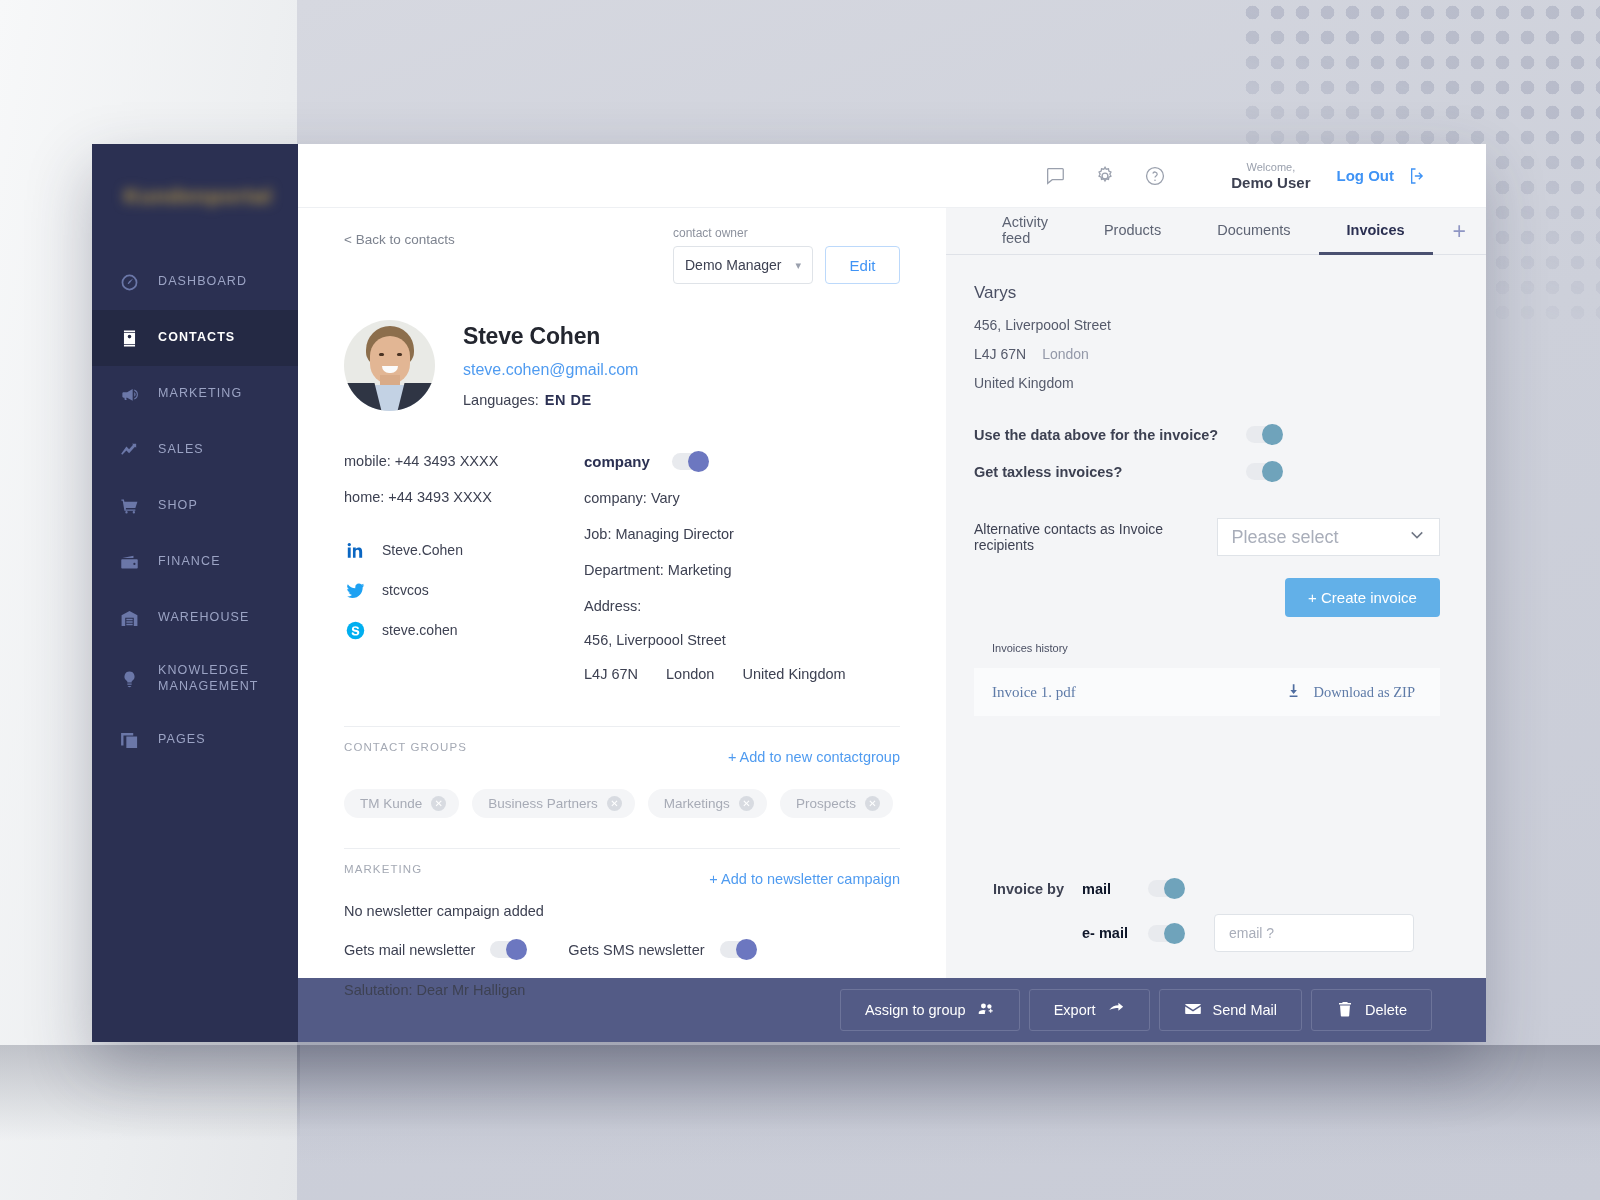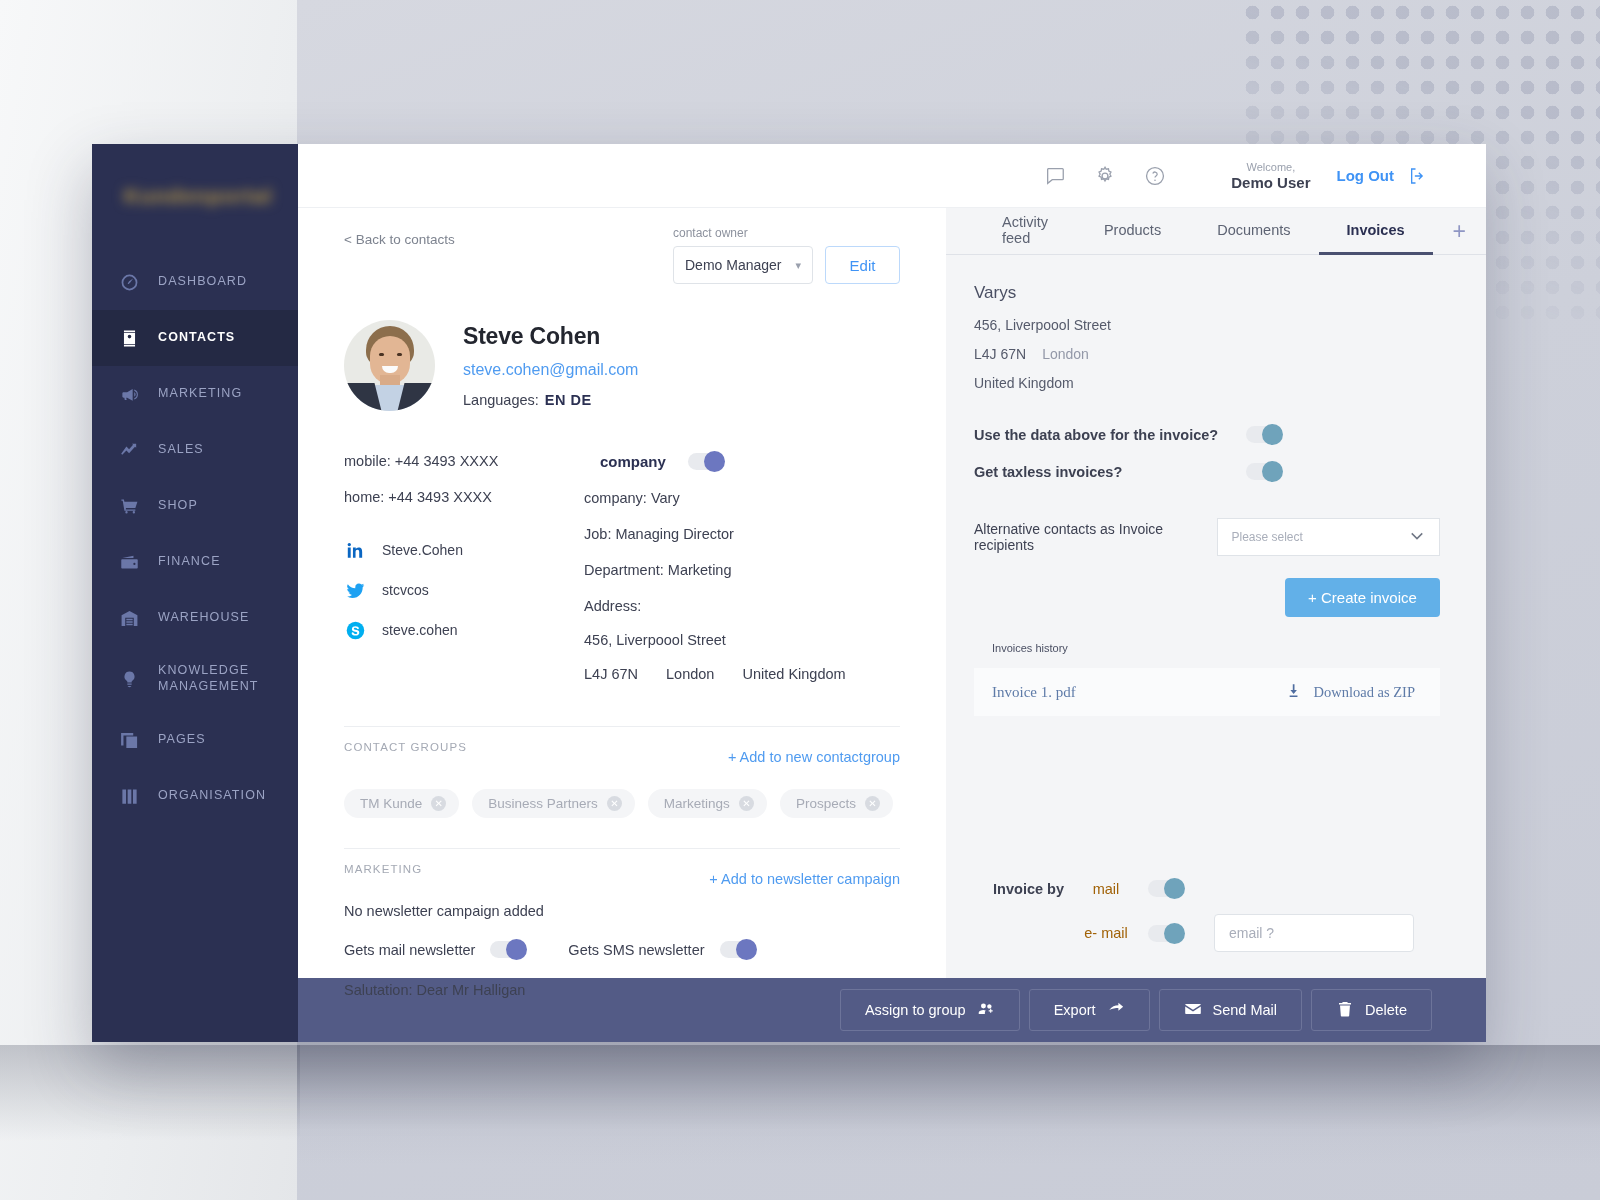--- a/index.html
+++ b/index.html
@@ -139,21 +139,21 @@
 
   .details { display: flex; margin-top: 42px; }
   .det-left { width: 232px; flex: 0 0 232px; }
   .det-right { flex: 1; padding-left: 8px; }
   .det-line { font-size: 14.5px; color: #3d4152; margin-bottom: 20px; }
   .det-line.tight { margin-bottom: 18px; }
   .social { display: flex; align-items: center; gap: 16px; margin-bottom: 18px; }
   .social-ico { width: 22px; height: 22px; flex: 0 0 22px; display: flex; align-items: center; justify-content: center; }
   .social-txt { font-size: 14px; color: #3d4152; }
 
-  .company-head { display: flex; align-items: center; gap: 22px; margin-bottom: 20px; margin-left: 16px; }
+  .company-head { display: flex; align-items: center; gap: 22px; margin-bottom: 20px; }
   .company-head .lbl { font-size: 15px; color: #2b3052; font-weight: 700; }
 
   .toggle { width: 36px; height: 17px; border-radius: 9px; background: #e8eaee; position: relative; cursor: pointer; flex: 0 0 36px; }
   .toggle .knob { position: absolute; right: -1px; top: -2px; width: 21px; height: 21px; border-radius: 50%; background: #6c77c0; }
   .toggle.teal .knob { background: #6fa3bb; }
 
   .divider { height: 1px; background: #eceef1; margin: 16px 0 0 0; }
 
   .sect-head { display: flex; flex-direction: column; padding-top: 14px; }
   .sect-title { font-size: 11.5px; letter-spacing: 1.1px; color: #a4a9b4; }
@@ -192,21 +192,21 @@
 
   .q-row { display: flex; align-items: center; margin-top: 22px; }
   .q-row .q { font-size: 14.5px; color: #3d4152; font-weight: 700; width: 272px; }
   .q-row + .q-row { margin-top: 20px; }
 
   .alt-row { display: flex; align-items: center; justify-content: space-between; margin-top: 38px; }
   .alt-label { font-size: 14px; color: #3d4152; }
   .sel {
     width: 230px; height: 38px; border: 1px solid #dfe3e8; border-radius: 0; background: #fff;
     display: flex; align-items: center; justify-content: space-between; padding: 0 13px;
-    font-size: 12px; color: #a9aeba; cursor: pointer;
+    font-size: 18px; color: #a9aeba; cursor: pointer;
   }
   .sel svg { stroke: #6f7684; fill: none; stroke-width: 2; }
 
   .create-row { display: flex; justify-content: flex-end; margin-top: 22px; }
   .create-btn {
     width: 155px; height: 39px; background: #62b0e8; color: #fff; border-radius: 4px;
     display: flex; align-items: center; justify-content: center; font-size: 15px; cursor: pointer;
   }
 
   .hist-title { font-size: 11px; color: #4a4f63; margin-top: 25px; margin-left: 18px; }
@@ -215,21 +215,21 @@
     justify-content: space-between; padding: 0 25px 0 18px; font-family: Liberation Serif, serif;
   }
   .hist-name { font-size: 15px; color: #5e7ba8; cursor: pointer; }
   .hist-dl { display: flex; align-items: center; gap: 11px; font-size: 14.5px; color: #5e7ba8; cursor: pointer; }
   .hist-dl svg { fill: #4f6da0; }
 
   .inv-by { margin-top: auto; padding-bottom: 26px; }
   .ib-row { display: flex; align-items: center; gap: 18px; }
   .ib-row + .ib-row { margin-top: 17px; }
   .ib-head { font-size: 14.5px; color: #3d4152; font-weight: 700; width: 90px; text-align: right; }
-  .ib-lbl { font-size: 14.5px; color: #a16207; font-weight: 400; width: 48px; text-align: center; }
+  .ib-lbl { font-size: 14.5px; color: #0f172a; font-weight: 700; width: 48px; text-align: left; }
   .email-input {
     width: 200px; height: 38px; border: 1px solid #dfe3e8; border-radius: 4px; background: #fff;
     font-size: 14px; color: #a9aeba; padding: 0 14px; margin-left: 12px;
     font-family: "Liberation Sans", sans-serif;
   }
   .email-input::placeholder { color: #a9aeba; }
 
   
   .actionbar {
     height: 64px; background: #535b86; display: flex; align-items: center;
@@ -333,28 +333,20 @@
 
       <div class="nav-item">
         <span class="ico">
           <svg viewBox="0 0 24 24" width="19" height="19">
               <path d="M7.4 2.6h9.3v3H4.4v12.7h-3V2.6h6zM8 7h13.6v14.4H8V7z"></path>
             </svg>
         </span>
         <span class="nav-label">PAGES</span>
       </div>
 
-      <div class="nav-item">
-        <span class="ico">
-          <svg viewBox="0 0 24 24" width="19" height="19">
-              <path d="M3 3h4.6v18H3V3zm.9 5.7h2.8v2H3.9v-2zM9.7 3h4.6v18H9.7V3zm.9 5.7h2.8v2h-2.8v-2zM16.4 3H21v18h-4.6V3zm.9 5.7h2.8v2h-2.8v-2z"></path>
-            </svg>
-        </span>
-        <span class="nav-label">ORGANISATION</span>
-      </div>
 
     </nav>
   </aside>
 
   <section class="main">
 
     <header class="topbar">
       <div class="topbar-icons">
         <span class="tb-ico">
           <svg viewBox="0 0 24 24" width="22" height="22">

